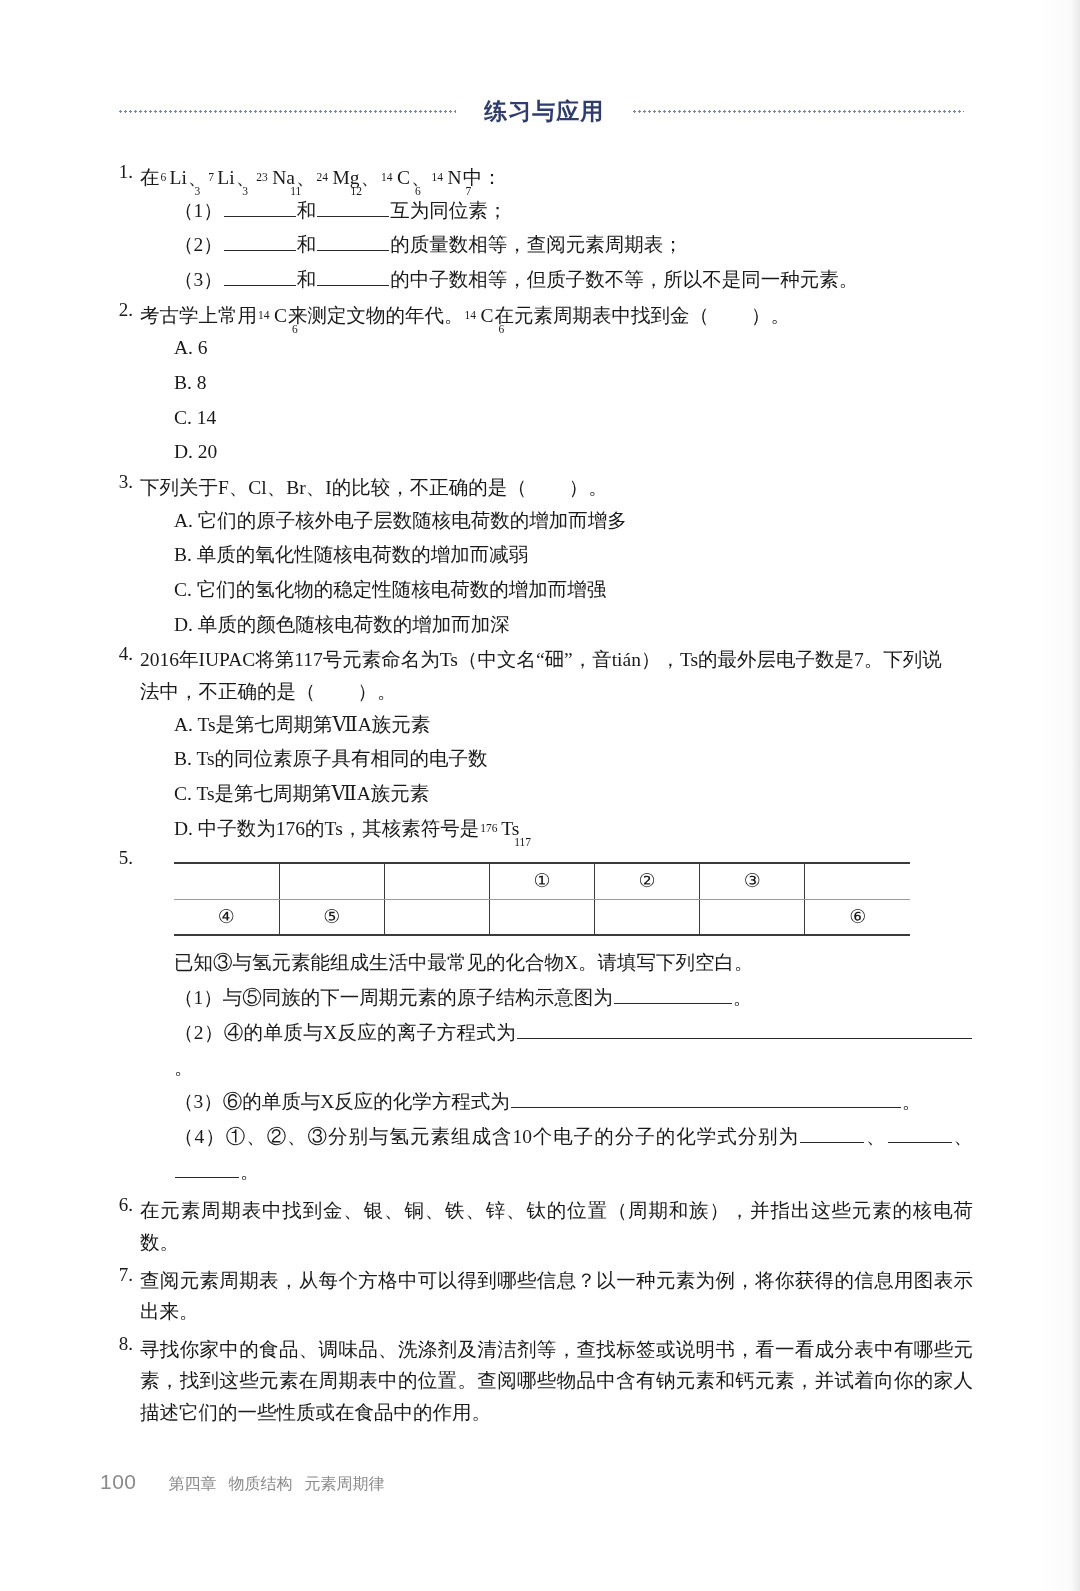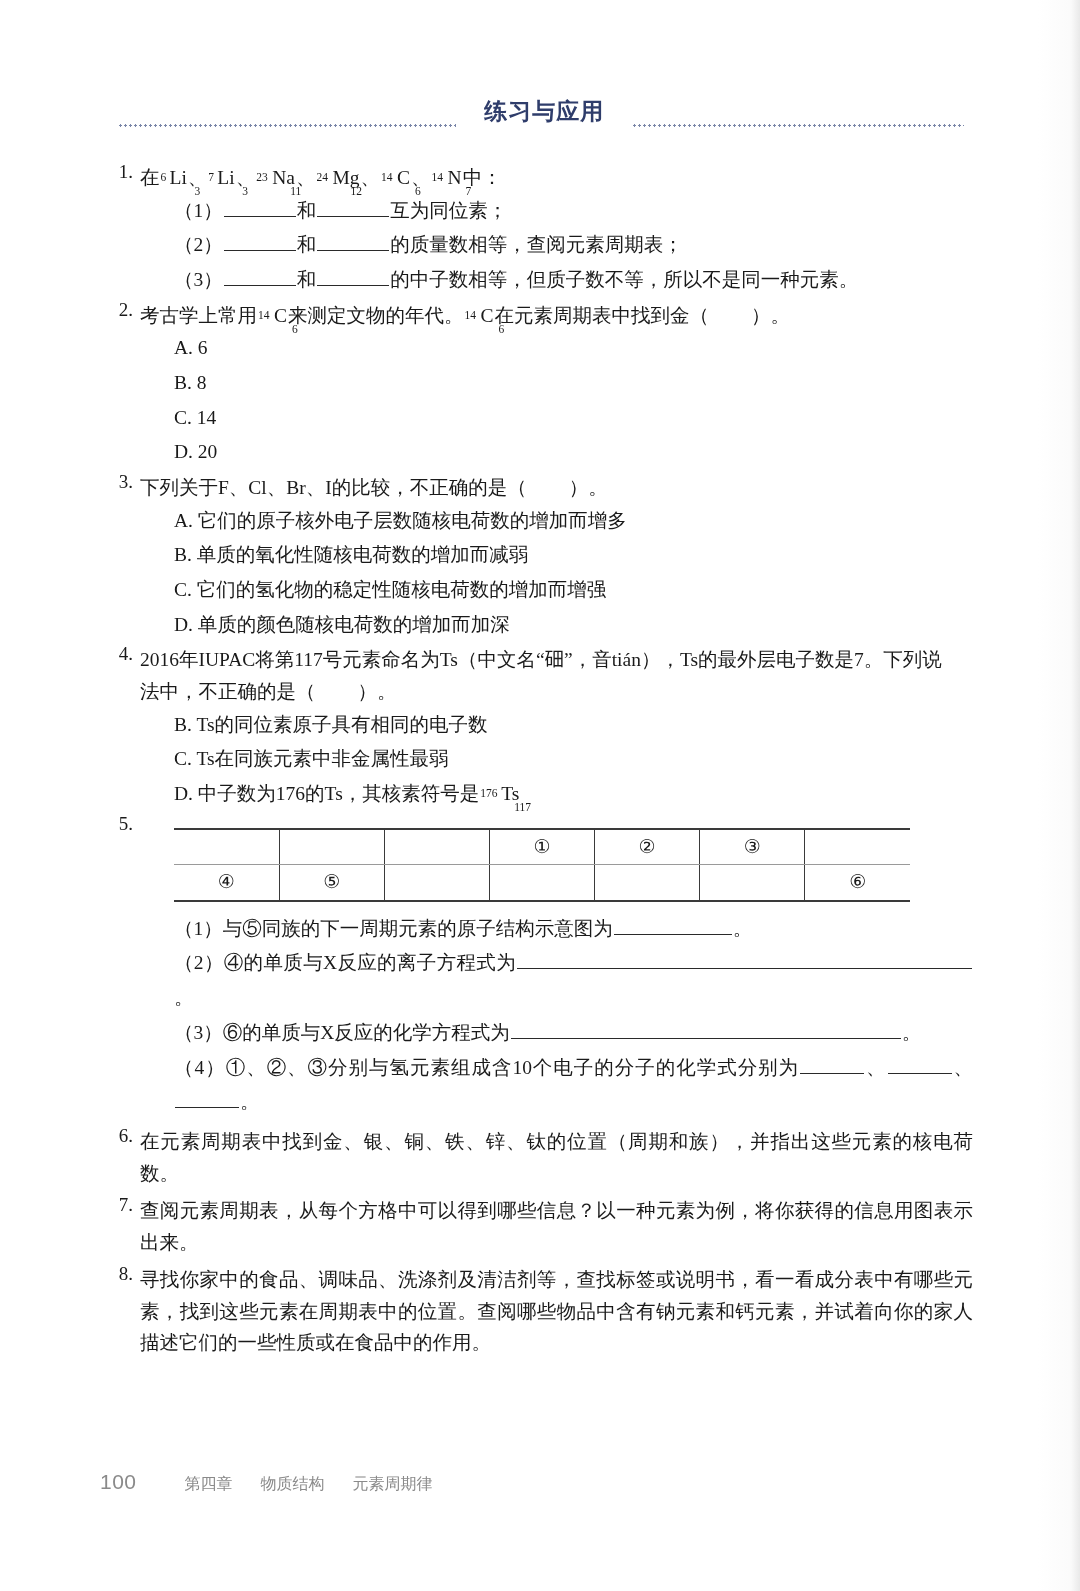--- a/index.html
+++ b/index.html
@@ -25,21 +25,21 @@
     width: 9px; height: 1591px;
     background: linear-gradient(to right, #fafafa, #e9e9e9);
   }
 
   
   .section-header {
     position: absolute;
     left: 118px; top: 96px;
     width: 846px;
     display: flex;
-    align-items: flex-end;
+    align-items: center;
     gap: 28px;
   }
   .dot-rule {
     flex: 1 1 auto;
     height: 3px;
     background-image: radial-gradient(circle, #7a86a8 45%, rgba(0,0,0,0) 46%);
     background-size: 5px 3px;
     background-repeat: repeat-x;
     background-position: 0 center;
   }
@@ -155,21 +155,21 @@
   .ptable tr.r2 td { border-bottom: 2.4px solid #3a3a3a; }
   .ptable td.edge-l { border-left: none; }
   .ptable td.edge-r { border-right: none; }
 
   
   .footer {
     position: absolute;
     left: 100px; top: 1470px;
     display: flex;
     align-items: baseline;
-    gap: 28px;
+    gap: 12px;
     color: #8a8a8a;
     font-family: "Liberation Sans", "DejaVu Sans", sans-serif;
   }
   .footer .pageno { font-size: 21px; letter-spacing: 0.5px; }
   .footer .chap { font-size: 16px; margin-left: 20px; }
   .footer .t1 { font-size: 16px; }
   .footer .t2 { font-size: 16px; }
 </style>
 </head>
 <body>
@@ -233,24 +233,25 @@
     </div>
 
     <div class="q">
       <span class="q-num">4.</span>
       <div class="q-body">
         <div>2016年IUPAC将第117号元素命名为Ts（中文名“鿬”，音tián），Ts的最外层电子数是7。下列说</div>
         <div>
           <span>法中，不正确的是（</span><span class="paren"></span><span>）。</span>
         </div>
         <div class="opt-row opt-2col">
+          <span>A. Ts是第七周期第ⅦA族元素</span>
           <span>B. Ts的同位素原子具有相同的电子数</span>
         </div>
         <div class="opt-row opt-2col">
-          <span>C. Ts在同族元素中非金属性最弱</span>
+          <span>C. Ts是第七周期第ⅦA族元素</span>
           <span><span>D. 中子数为176的Ts，其核素符号是</span><span class="iso"><span class="ms"><span class="sup">176</span><span class="sub">117</span></span><span class="pad3"></span><span>Ts</span></span></span>
         </div>
       </div>
     </div>
 
     <div class="q">
       <span class="q-num">5.</span>
       <div class="q-body">
 
         <table class="ptable">
@@ -269,20 +270,21 @@
             <td>⑤</td>
             <td></td>
             <td></td>
             <td></td>
             <td></td>
             <td class="edge-r">⑥</td>
           </tr>
         </tbody>
           </table>
 
+        <div class="sub">已知③与氢元素能组成生活中最常见的化合物X。请填写下列空白。</div>
 
         <div class="sub">
           <span>（1）</span><span>与⑤同族的下一周期元素的原子结构示意图为</span><span class="blank b-md"></span><span>。</span>
         </div>
         <div class="sub">
           <span>（2）</span><span>④的单质与X反应的离子方程式为</span><span class="blank b-xl"></span><span>。</span>
         </div>
         <div class="sub">
           <span>（3）</span><span>⑥的单质与X反应的化学方程式为</span><span class="blank b-lg"></span><span>。</span>
         </div>

